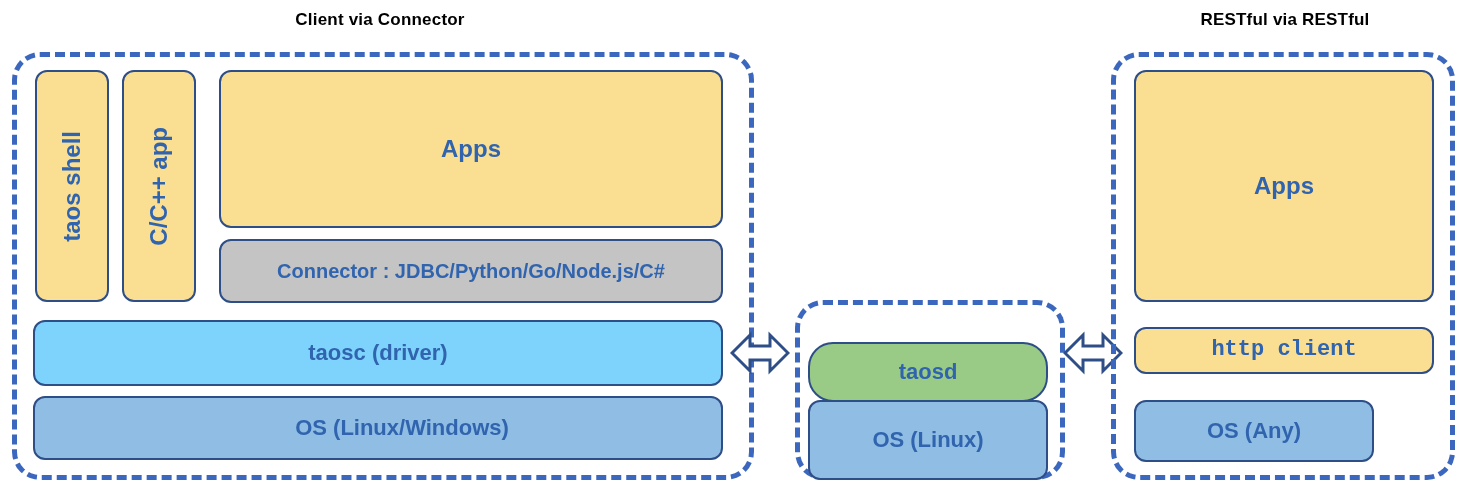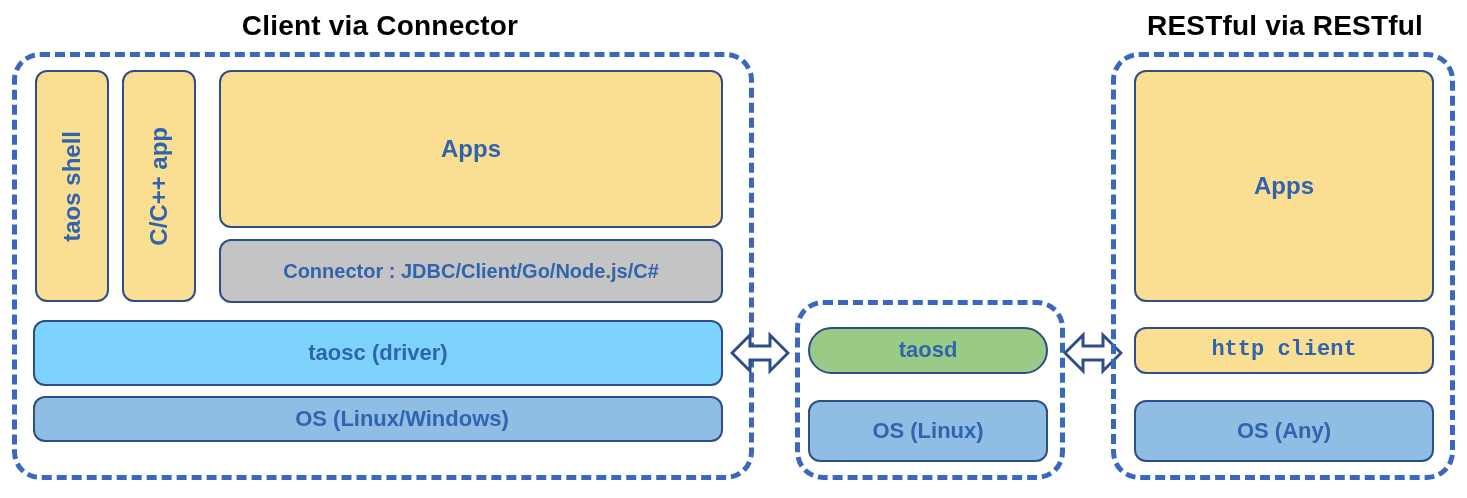--- a/index.html
+++ b/index.html
@@ -16,21 +16,21 @@
     height: 498px;
     background: #ffffff;
     overflow: hidden;
   }
 
   
   .section-title {
     position: absolute;
     font-family: "Liberation Sans", sans-serif;
     font-weight: bold;
-    font-size: 28px;
+    font-size: 17px;
     color: #000000;
     text-align: center;
     white-space: nowrap;
     letter-spacing: 0.2px;
   }
 
   
   .dashed-group {
     position: absolute;
     border: 5px dashed #3B68BE;
@@ -94,44 +94,44 @@
 
   <div class="block yellow fs-24" style="left:122px; top:70px; width:74px; height:232px;">
     <span class="vertical-text">C/C++ app</span>
   </div>
 
   <div class="block yellow fs-24" style="left:219px; top:70px; width:504px; height:158px;">
     <span>Apps</span>
   </div>
 
   <div class="block gray fs-20" style="left:219px; top:239px; width:504px; height:64px;">
-    <span>Connector : JDBC/Client/Go/Node.js/C#</span>
+    <span>Connector : JDBC/Python/Go/Node.js/C#</span>
   </div>
 
   <div class="block orange fs-22" style="left:33px; top:320px; width:690px; height:66px;">
     <span>taosc (driver)</span>
   </div>
 
-  <div class="block blue fs-22" style="left:33px; top:396px; width:690px; height:46px;padding-left:48px;">
+  <div class="block blue fs-22" style="left:33px; top:396px; width:690px; height:64px;padding-left:48px;">
     <span>OS (Linux/Windows)</span>
   </div>
 
   <div class="arrow" style="left:730px; top:327px; width:60px; height:52px;">
     <svg width="60" height="52" viewBox="0 0 60 52">
       <polygon points="2,26 20,8 20,19 40,19 40,8 58,26 40,44 40,33 20,33 20,44" fill="#ffffff" stroke="#2E4E87" stroke-width="3" stroke-linejoin="miter"></polygon>
     </svg>
   </div>
 
   <div class="dashed-group" style="left:795px; top:300px; width:270px; height:180px;"></div>
 
-  <div class="block green fs-22" style="left:808px; top:327px; width:240px; height:47px;border-radius:25px;">
+  <div class="block green fs-22" style="left:808px; top:342px; width:240px; height:60px;border-radius:25px;">
     <span>taosd</span>
   </div>
 
-  <div class="block blue fs-22" style="left:808px; top:400px; width:240px; height:62px;">
+  <div class="block blue fs-22" style="left:808px; top:400px; width:240px; height:80px;">
     <span>OS (Linux)</span>
   </div>
 
   <div class="arrow" style="left:1063px; top:327px; width:60px; height:52px;">
     <svg width="60" height="52" viewBox="0 0 60 52">
       <polygon points="2,26 20,8 20,19 40,19 40,8 58,26 40,44 40,33 20,33 20,44" fill="#ffffff" stroke="#2E4E87" stroke-width="3" stroke-linejoin="miter"></polygon>
     </svg>
   </div>
 
   <div class="dashed-group" style="left:1111px; top:52px; width:344px; height:428px;"></div>
@@ -139,17 +139,17 @@
   <div class="block yellow fs-24" style="left:1134px; top:70px; width:300px; height:232px;">
     <div style="display:flex; flex-direction:column; gap:2px;">
       <span>Apps</span>
     </div>
   </div>
 
   <div class="block yellow fs-22" style="left:1134px; top:327px; width:300px; height:47px;font-family:Liberation Mono, monospace;">
     <span>http client</span>
   </div>
 
-  <div class="block blue fs-22" style="left:1134px; top:400px; width:300px; height:62px;">
+  <div class="block blue fs-22" style="left:1134px; top:400px; width:240px; height:62px;">
     <span>OS (Any)</span>
   </div>
 
 </div>
 
 </body></html>

